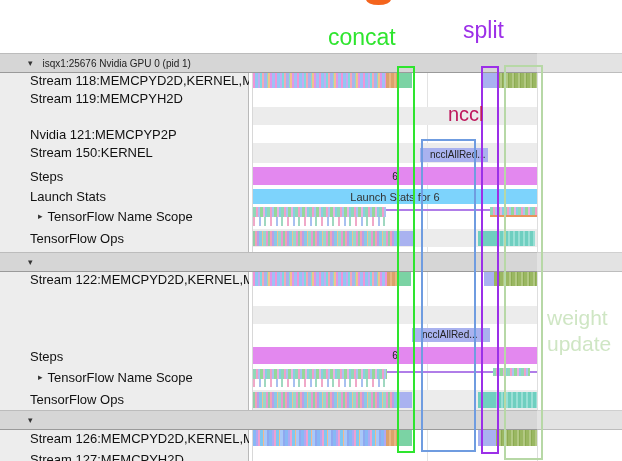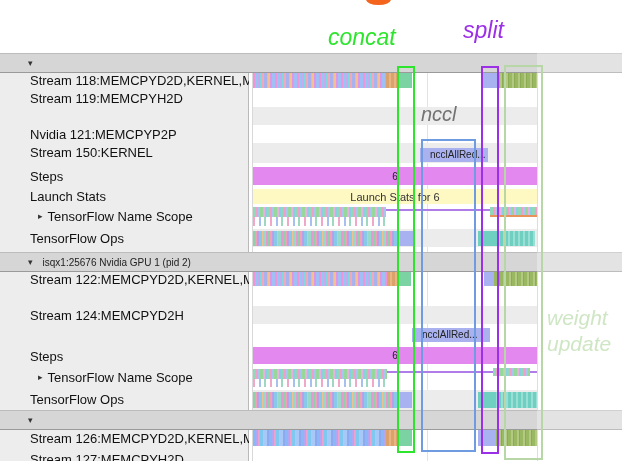--- a/index.html
+++ b/index.html
@@ -38,46 +38,47 @@
   .teal-striped{background:repeating-linear-gradient(90deg,#6fcfc0 0 3px,#9adfd5 3px 5px);}
   .orange-chunk{background:repeating-linear-gradient(90deg,#dba26b 0 3px,#e8b685 3px 5px);}
   .mint-chunk{background:#7bd3a4;}
   .peri-chunk{background:#a9b2f0;}
   .teal-chunk{background:#6fcfc0;}
   .seg{position:absolute;}
   .nccl-bar{position:absolute;background:#a9b2ef;font-size:10px;color:#222;
             line-height:14px;padding-left:10px;white-space:nowrap;overflow:hidden;}
   .steps-bar{position:absolute;left:253px;width:284px;background:#e388ef;
              display:flex;align-items:center;justify-content:center;font-size:10px;color:#222;}
-  .launch-bar{position:absolute;left:253px;width:284px;background:#fef9c3;
+  .launch-bar{position:absolute;left:253px;width:284px;background:#7dd3fc;
              display:flex;align-items:center;justify-content:center;font-size:11px;color:#333;}
   .hline{position:absolute;height:2px;}
   
   .ann-box{position:absolute;box-sizing:border-box;background:transparent;z-index:20;}
-  .ann-text{position:absolute;z-index:21;font-size:23px;white-space:nowrap;font-style:italic;}
+  .ann-text{position:absolute;z-index:21;font-size:23px;white-space:nowrap;}
 </style>
 </head>
 <body>
 
 <div id="stage">
 
   <div class="label-col"></div>
 
   <div class="vline" style="left:252px;background:#d8d8d8"></div>
   <div class="vline" style="left:427px;background:#e3e3e3"></div>
   <div class="vline" style="left:537px;background:#dedede"></div>
 
   <div class="gray-strip" style="top:107px;height:18px"></div>
   <div class="gray-strip" style="top:143px;height:20px"></div>
   <div class="gray-strip" style="top:229px;height:18px"></div>
   <div class="gray-strip" style="top:306px;height:18px"></div>
   <div class="gray-strip" style="top:390px;height:20px"></div>
 
   <div class="hdr" style="top:53px">
     <span class="tri">▾</span>
+    <span class="hdr-text">isqx1:25676 Nvidia GPU 0 (pid 1)</span>
   </div>
   <div class="hdr-right" style="top:53px"></div>
 
   <div class="lbl" style="top:71px;height:18px">Stream 118:MEMCPYD2D,KERNEL,ME</div>
   <div class="lbl" style="top:89px;height:18px">Stream 119:MEMCPYH2D</div>
   <div class="lbl" style="top:125px;height:18px">Nvidia 121:MEMCPYP2P</div>
   <div class="lbl" style="top:143px;height:18px">Stream 150:KERNEL</div>
   <div class="lbl" style="top:166px;height:20px">Steps</div>
   <div class="lbl" style="top:187px;height:18px">Launch Stats</div>
   <div class="lbl ns" style="top:206px;height:20px">
@@ -104,26 +105,24 @@
   <div class="seg ns-dense" style="left:490px;top:207px;width:47px;height:8px"></div>
   <div class="hline" style="left:490px;top:215px;width:47px;background:#e8935c"></div>
 
   <div class="seg ops-dense" style="left:253px;top:231px;width:147px;height:15px"></div>
   <div class="seg peri-chunk" style="left:400px;top:231px;width:13px;height:15px"></div>
   <div class="seg teal-chunk" style="left:478px;top:231px;width:17px;height:15px"></div>
   <div class="seg teal-striped" style="left:495px;top:231px;width:40px;height:15px"></div>
 
   <div class="hdr" style="top:252px">
     <span class="tri">▾</span>
-    <span class="hdr-text">isqx1:25676 Nvidia GPU 1 (pid 2)</span>
   </div>
   <div class="hdr-right" style="top:252px"></div>
 
   <div class="lbl" style="top:270px;height:18px">Stream 122:MEMCPYD2D,KERNEL,MI</div>
-  <div class="lbl" style="top:306px;height:18px">Stream 124:MEMCPYD2H</div>
   <div class="lbl" style="top:346px;height:20px">Steps</div>
   <div class="lbl ns" style="top:367px;height:20px">
     <span class="tri">▸</span>
     <span>TensorFlow Name Scope</span>
   </div>
   <div class="lbl" style="top:390px;height:18px">TensorFlow Ops</div>
 
   <div class="seg dense-a" style="left:253px;top:272px;width:134px;height:14px"></div>
   <div class="seg orange-chunk" style="left:387px;top:272px;width:12px;height:14px"></div>
   <div class="seg mint-chunk" style="left:399px;top:272px;width:12px;height:14px"></div>
@@ -156,21 +155,21 @@
   <div class="seg orange-chunk" style="left:386px;top:430px;width:12px;height:16px"></div>
   <div class="seg mint-chunk" style="left:398px;top:430px;width:14px;height:16px"></div>
   <div class="seg peri-chunk" style="left:478px;top:430px;width:18px;height:16px"></div>
   <div class="seg olive" style="left:496px;top:430px;width:41px;height:16px"></div>
 
   <div style="position:absolute;left:366px;top:-6px;width:25px;height:11px;border-radius:50%;
        background:#f4641d;z-index:21"></div>
 
   <div class="ann-text" style="left:328px;top:24px;color:#2ee52e">concat</div>
   <div class="ann-text" style="left:463px;top:17px;color:#9c2fe8">split</div>
-  <div class="ann-text" style="left:421px;top:103px;color:#737373;font-size:20px">nccl</div>
+  <div class="ann-text" style="left:448px;top:103px;color:#be185d;font-size:20px">nccl</div>
   <div class="ann-text" style="left:547px;top:306px;color:#cfe6c4;font-size:21px">weight</div>
   <div class="ann-text" style="left:547px;top:332px;color:#cfe6c4;font-size:21px">update</div>
 
   <div class="ann-box" style="left:397px;top:66px;width:18px;height:387px;border:2px solid #2ee52e"></div>
   <div class="ann-box" style="left:481px;top:66px;width:18px;height:388px;border:2px solid #9c2fe8"></div>
   <div class="ann-box" style="left:421px;top:139px;width:55px;height:313px;border:2px solid #6f9ce0"></div>
   <div class="ann-box" style="left:504px;top:65px;width:39px;height:395px;border:2px solid #b7d8a6"></div>
 
 </div>
 

